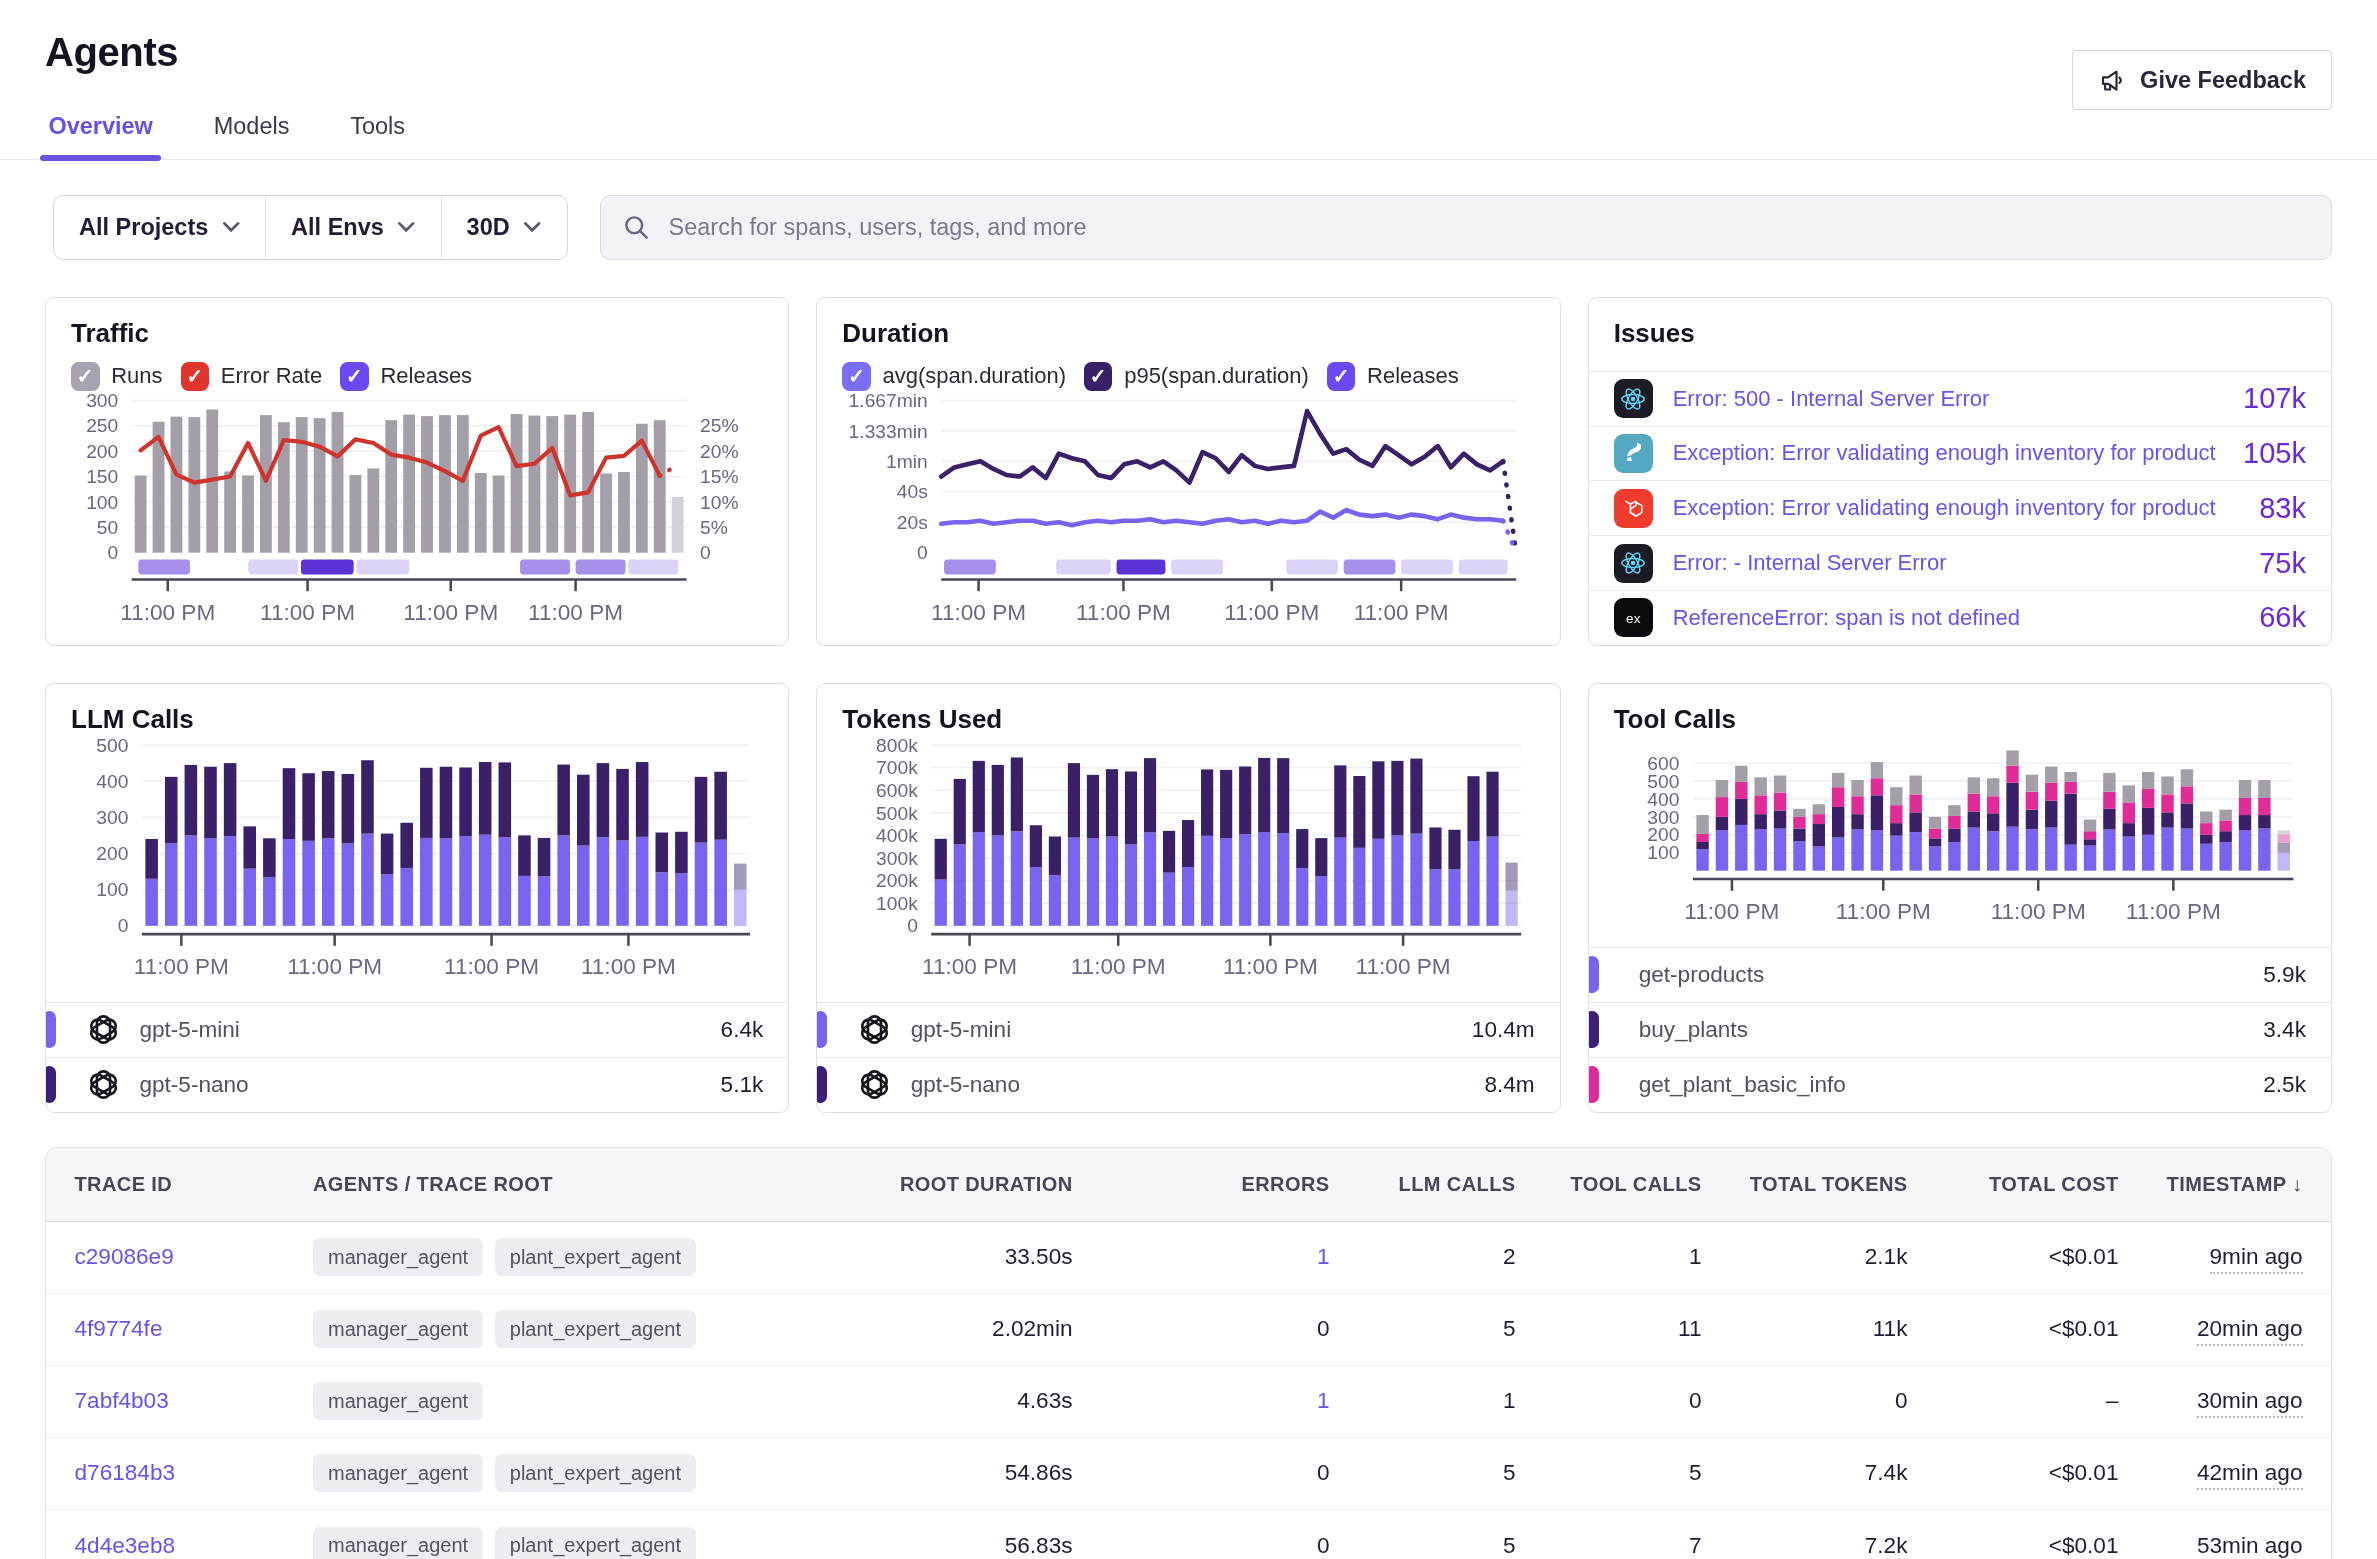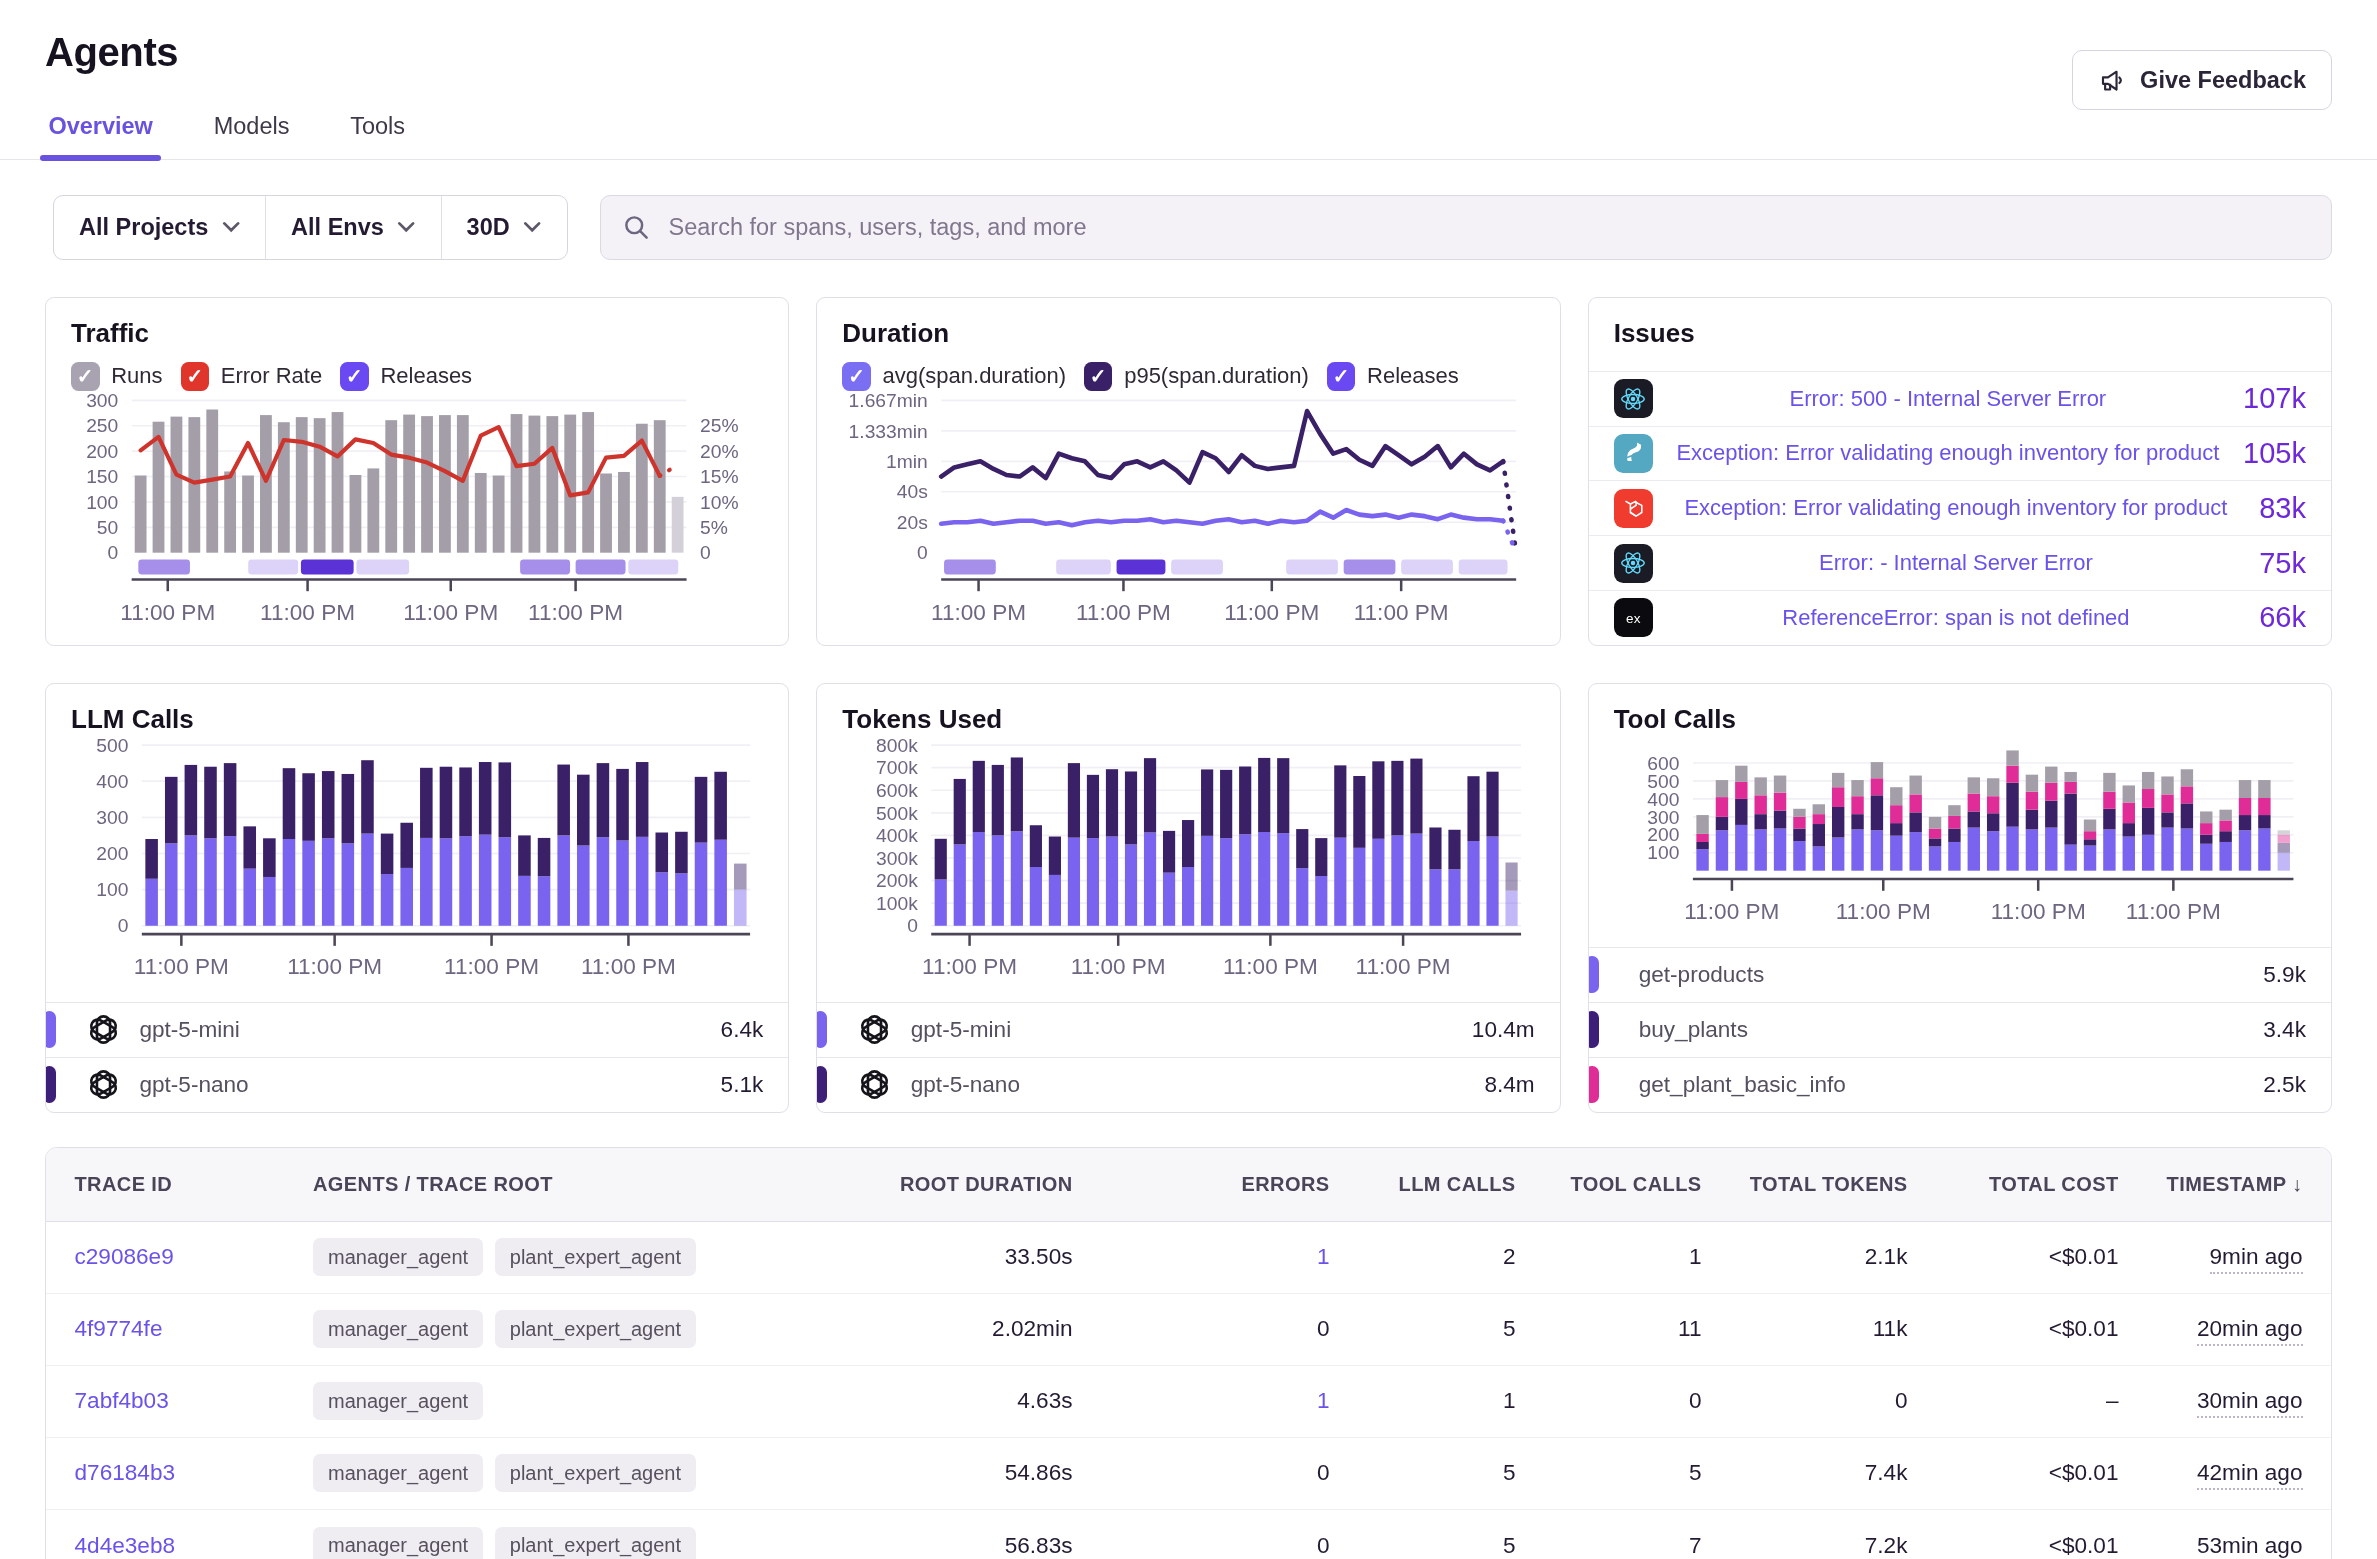--- a/index.html
+++ b/index.html
@@ -8,21 +8,21 @@
     width:2377px; height:1559px; overflow:hidden; background:#ffffff;
     font-family:"Liberation Sans", sans-serif; color:#241b33;
   }
   .page { padding:0 45px; }
 
   
   .topbar { position:relative; }
   .page-title { font-size:40px; font-weight:800; color:#17121f; margin:30px 0 25px; letter-spacing:-0.4px; }
   .feedback-btn {
     position:absolute; top:20px; right:0; display:flex; align-items:center; gap:13.4px;
-    background:#fff; border:1.7px solid #d8d4df; border-radius:10px; padding:0 25px; height:60px;
+    background:#fff; border:1.7px solid #d8d4df; border-radius:4px; padding:0 25px; height:60px;
     font-size:23.5px; font-weight:700; color:#2c2538; cursor:pointer;
   }
   .tabbar { display:flex; gap:54px; margin:0 -45px; padding:0 45px; border-bottom:1.7px solid #e7e4ec; }
   .tab { font-size:23.5px; padding:13.4px 3.4px 18.4px; color:#3e3848; cursor:pointer; position:relative; }
   .tab.active { color:#6a52e0; font-weight:700; }
   .tab.active::after { content:""; position:absolute; left:-5px; right:-5px; bottom:-2.5px; height:5.9px; border-radius:4.2px; background:#6a52e0; }
 
   
   .filters { display:flex; gap:32px; margin-top:35px; align-items:center;margin-left:8px; }
   .filter-group { display:flex; background:#fff; border:1.7px solid #d8d4df; border-radius:10px; overflow:hidden; height:65px; }
@@ -47,21 +47,21 @@
   .box-gray { background:#a9a3b1; }
   .box-red { background:#e0352b; }
   .box-purple { background:#6a48f2; }
   .box-lpurple { background:#7a6ef3; }
   .box-dpurple { background:#3a2167; }
   .chk-label { font-size:22px; color:#2f2936; }
   .chart-box { flex:1; min-height:0; }
   .chart-box svg { display:block; }
 
   
-  .issues-list { margin-top:22px; flex:1; display:flex; flex-direction:column;text-align:center; }
+  .issues-list { margin-top:22px; flex:1; display:flex; flex-direction:column; }
   .issue-row { display:flex; align-items:center; gap:20px; flex:1; padding:0 25px; border-top:1.7px solid #eceaf0; cursor:pointer; }
   .issue-icon { width:39px; height:39px; border-radius:9.2px; flex:0 0 auto; display:flex; align-items:center; justify-content:center; }
   .bg-dark { background:#1b1b25; }
   .bg-teal { background:#55a8c2; }
   .bg-red { background:#f03c2e; }
   .bg-black { background:#0b0b0f; }
   .issue-label { flex:1; font-size:22px; color:#6a52ea; white-space:nowrap; overflow:hidden; text-overflow:ellipsis; }
   .issue-count { font-size:29px; color:#6d28d9; }
 
   

